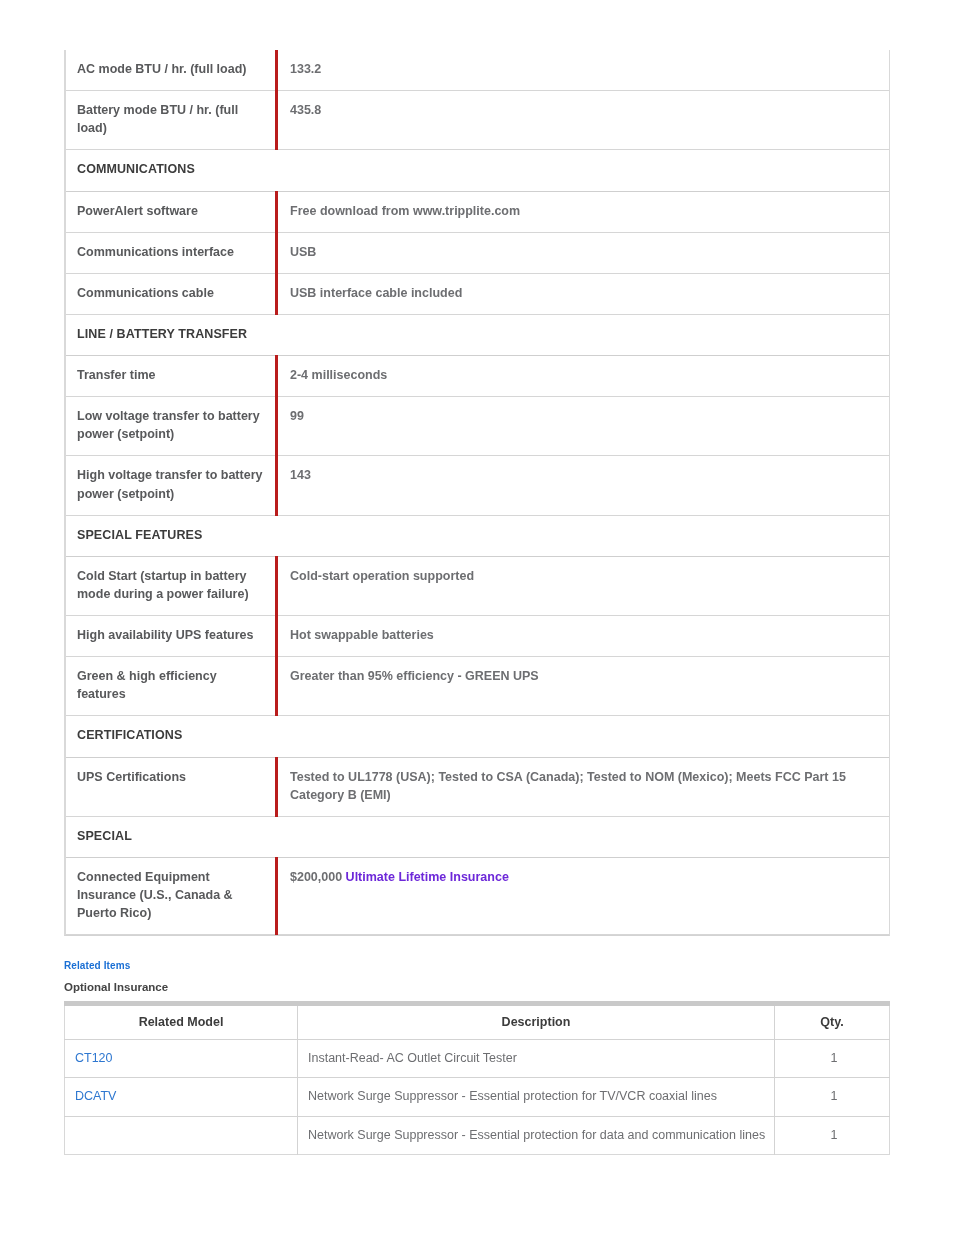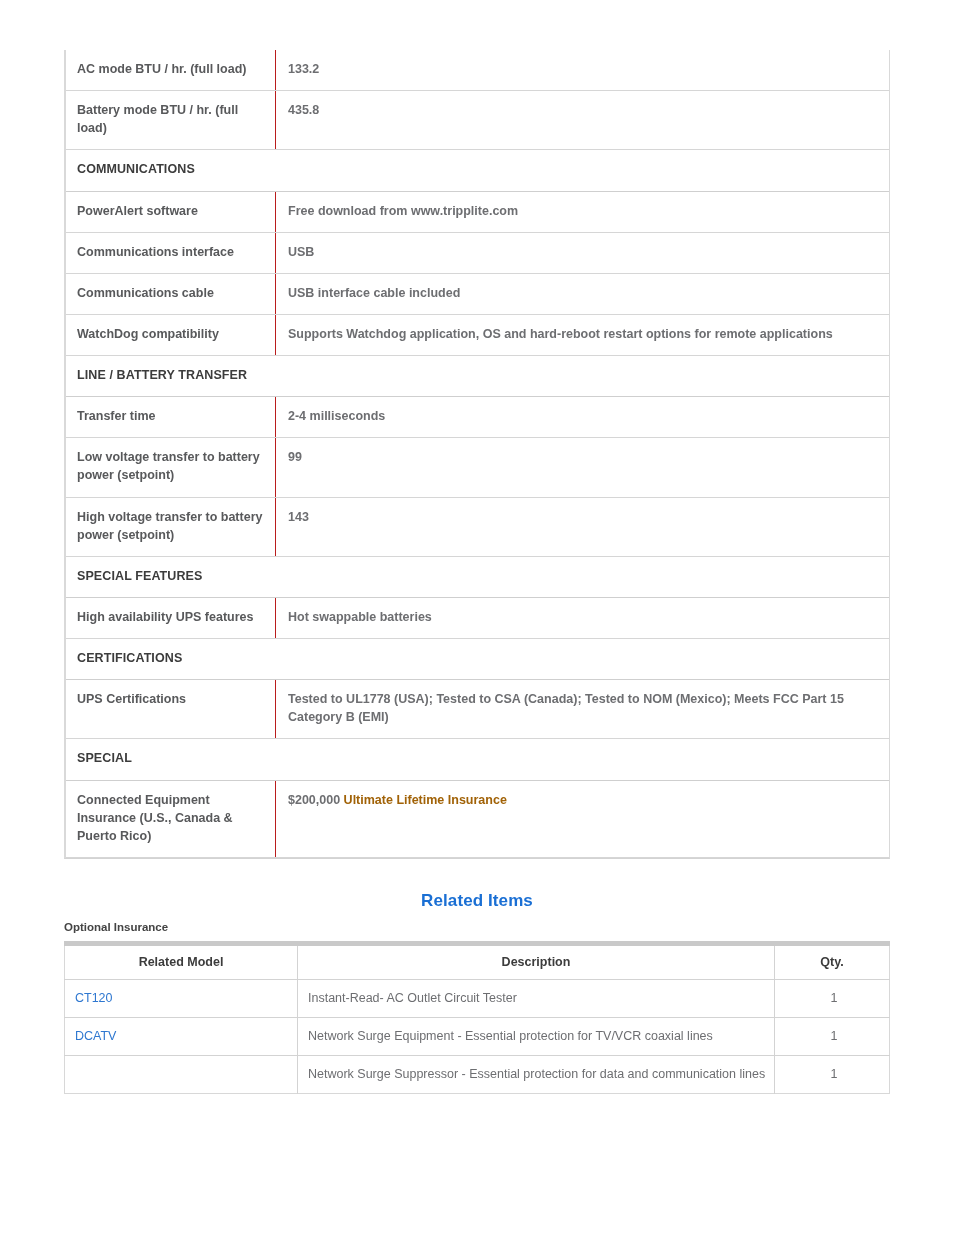--- a/index.html
+++ b/index.html
@@ -38,21 +38,21 @@
   table.spec td {
     vertical-align: top;
     padding: 10px 12px 12px 12px;
     font-size: 12.5px;
     line-height: 1.45;
   }
   td.spec-label {
     width: 186px;
     color: #58595b;
     font-weight: bold;
-    border-right: 1px solid #b91c1c;
+    border-right: 3px solid #b91c1c;
     border-bottom: 1px solid #d6d6d6;
   }
   td.spec-value {
     color: #6d6e71;
     font-weight: bold;
     border-bottom: 1px solid #d6d6d6;
     padding-left: 14px;
   }
   tr.spec-row td.spec-label,
   tr.spec-row td.spec-value {
@@ -73,33 +73,32 @@
   .spec-wrap { position: relative; }
   .spec-wrap::before {
     content: "";
     position: absolute;
     left: 0; top: 0; bottom: 0;
     width: 1px;
     background: #d9d9d9;
   }
 
   a.link {
-    color: #a16207;
+    color: #6d28d9;
     text-decoration: none;
     margin-top: 24px;
   }
 
   
   .related-head {
-    margin: 32px 0 0 0;
-    font-size: 17px;
+    margin: 24px 0 0 0;
+    font-size: 10px;
     font-weight: bold;
     color: #1a6fd4;
     letter-spacing: 0.1px;
-    text-align: center;
   }
   .optional-label {
     margin: 10px 0 8px 0;
     font-size: 11.5px;
     font-weight: bold;
     color: #444;
   }
 
   table.related {
     width: 100%;
@@ -162,45 +161,49 @@
             <td class="spec-value">Free download from www.tripplite.com</td>
           </tr>
           <tr class="spec-row">
             <td class="spec-label">Communications interface</td>
             <td class="spec-value">USB</td>
           </tr>
           <tr class="spec-row">
             <td class="spec-label">Communications cable</td>
             <td class="spec-value">USB interface cable included</td>
           </tr>
-          <tr class="spec-row">
-            <td class="spec-label">WatchDog compatibility</td>
-            <td class="spec-value">Supports Watchdog application, OS and hard-reboot restart options for remote applications</td>
-          </tr>
           <tr>
             <td class="section-head" colspan="2">LINE / BATTERY TRANSFER</td>
           </tr>
           <tr class="spec-row">
             <td class="spec-label">Transfer time</td>
             <td class="spec-value">2-4 milliseconds</td>
           </tr>
           <tr class="spec-row">
             <td class="spec-label">Low voltage transfer to battery power (setpoint)</td>
             <td class="spec-value">99</td>
           </tr>
           <tr class="spec-row">
             <td class="spec-label">High voltage transfer to battery power (setpoint)</td>
             <td class="spec-value">143</td>
           </tr>
           <tr>
             <td class="section-head" colspan="2">SPECIAL FEATURES</td>
           </tr>
           <tr class="spec-row">
+            <td class="spec-label">Cold Start (startup in battery mode during a power failure)</td>
+            <td class="spec-value">Cold-start operation supported</td>
+          </tr>
+          <tr class="spec-row">
             <td class="spec-label">High availability UPS features</td>
             <td class="spec-value">Hot swappable batteries</td>
+          </tr>
+          <tr class="spec-row">
+            <td class="spec-label">Green &amp; high efficiency features</td>
+            <td class="spec-value">Greater than 95% efficiency - GREEN UPS</td>
           </tr>
           <tr>
             <td class="section-head" colspan="2">CERTIFICATIONS</td>
           </tr>
           <tr class="spec-row">
             <td class="spec-label">UPS Certifications</td>
             <td class="spec-value">Tested to UL1778 (USA); Tested to CSA (Canada); Tested to NOM (Mexico); Meets FCC Part 15 Category B (EMI)</td>
           </tr>
           <tr>
             <td class="section-head" colspan="2">SPECIAL</td>
@@ -225,21 +228,21 @@
       </tr>
     </thead>
     <tbody>
         <tr>
           <td class="cell-model"><a href="#">CT120</a></td>
           <td>Instant-Read- AC Outlet Circuit Tester</td>
           <td class="cell-qty">1</td>
         </tr>
         <tr>
           <td class="cell-model"><a href="#">DCATV</a></td>
-          <td>Network Surge Equipment - Essential protection for TV/VCR coaxial lines</td>
+          <td>Network Surge Suppressor - Essential protection for TV/VCR coaxial lines</td>
           <td class="cell-qty">1</td>
         </tr>
         <tr>
           <td class="cell-model"></td>
           <td>Network Surge Suppressor - Essential protection for data and communication lines</td>
           <td class="cell-qty">1</td>
         </tr>
       </tbody>
   </table>
 

